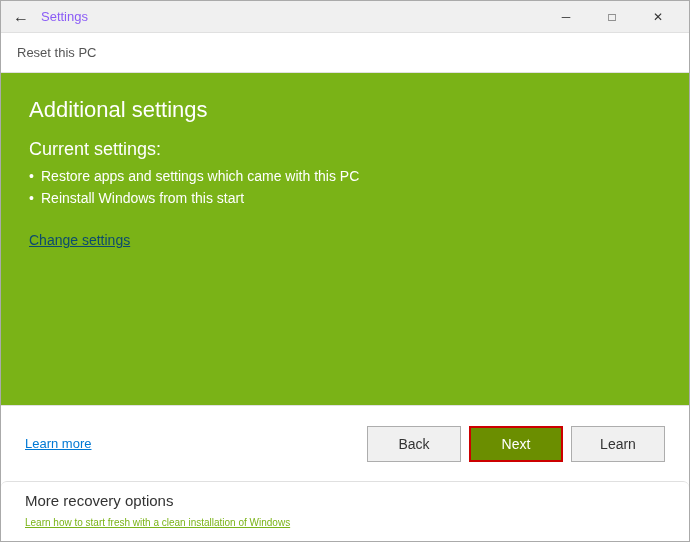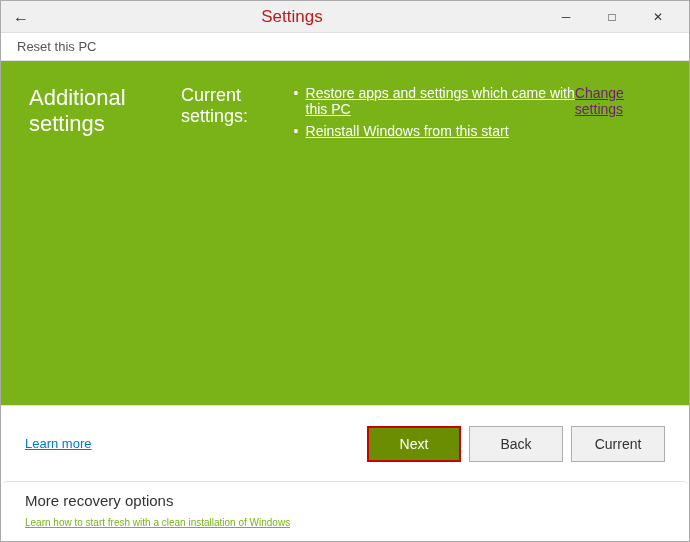--- a/index.html
+++ b/index.html
@@ -42,24 +42,23 @@
       display: flex;
       align-items: center;
       justify-content: center;
       cursor: pointer;
       color: #333;
       font-size: 16px;
     }
 
     .title-bar-title {
       flex: 1;
-      font-size: 17px;
-      color: #b91c1c;
+      font-size: 13px;
+      color: #8b5cf6;
       padding-left: 8px;
-      text-align: center;
     }
 
     .title-bar-controls {
       display: flex;
       gap: 0;
     }
 
     .title-bar-btn {
       width: 46px;
       height: 32px;
@@ -67,21 +66,21 @@
       align-items: center;
       justify-content: center;
       cursor: pointer;
       font-size: 12px;
       color: #333;
       background: transparent;
       border: none;
     }
 
     .breadcrumb-bar {
-      height: 28px;
+      height: 40px;
       background: #ffffff;
       display: flex;
       align-items: center;
       padding: 0 16px;
       border-bottom: 1px solid #e0e0e0;
       flex-shrink: 0;
     }
 
     .breadcrumb-text {
       font-size: 13px;
@@ -93,21 +92,21 @@
       display: flex;
       flex-direction: column;
       overflow: hidden;
     }
 
     .green-panel {
       background: #7ab317;
       flex: 1;
       padding: 24px 28px;
       display: flex;
-      flex-direction: row;
+      flex-direction: column;
     }
 
     .panel-title {
       font-size: 22px;
       font-weight: 300;
       color: #ffffff;
       margin-bottom: 16px;
     }
 
     .current-settings-label {
@@ -120,32 +119,31 @@
       list-style: none;
       margin-bottom: 20px;
     }
 
     .settings-list li {
       font-size: 14px;
       color: #ffffff;
       margin-bottom: 6px;
       padding-left: 12px;
       position: relative;
-      text-decoration: underline;
     }
 
     .settings-list li::before {
       content: '•';
       position: absolute;
       left: 0;
     }
 
     .change-settings-link {
       font-size: 14px;
-      color: #701a75;
+      color: #0c4a6e;
       text-decoration: underline;
       cursor: pointer;
       display: inline-block;
     }
 
     .bottom-bar {
       height: 76px;
       background: #ffffff;
       border-top: 1px solid #e0e0e0;
       display: flex;
@@ -243,23 +241,23 @@
       <ul class="settings-list">
         <li>Restore apps and settings which came with this PC</li>
         <li>Reinstall Windows from this start</li>
       </ul>
       <a class="change-settings-link">Change settings</a>
     </div>
 
     <div class="bottom-bar">
       <a class="learn-more-link">Learn more</a>
       <div class="bottom-buttons">
+        <button class="btn">Back</button>
         <button class="btn btn-next">Next</button>
-        <button class="btn">Back</button>
-        <button class="btn">Current</button>
+        <button class="btn">Learn</button>
       </div>
     </div>
 
     <div class="more-recovery-section">
       <div class="more-recovery-title">More recovery options</div>
       <a class="more-recovery-link">Learn how to start fresh with a clean installation of Windows</a>
     </div>
 
   </div>
 </div>

